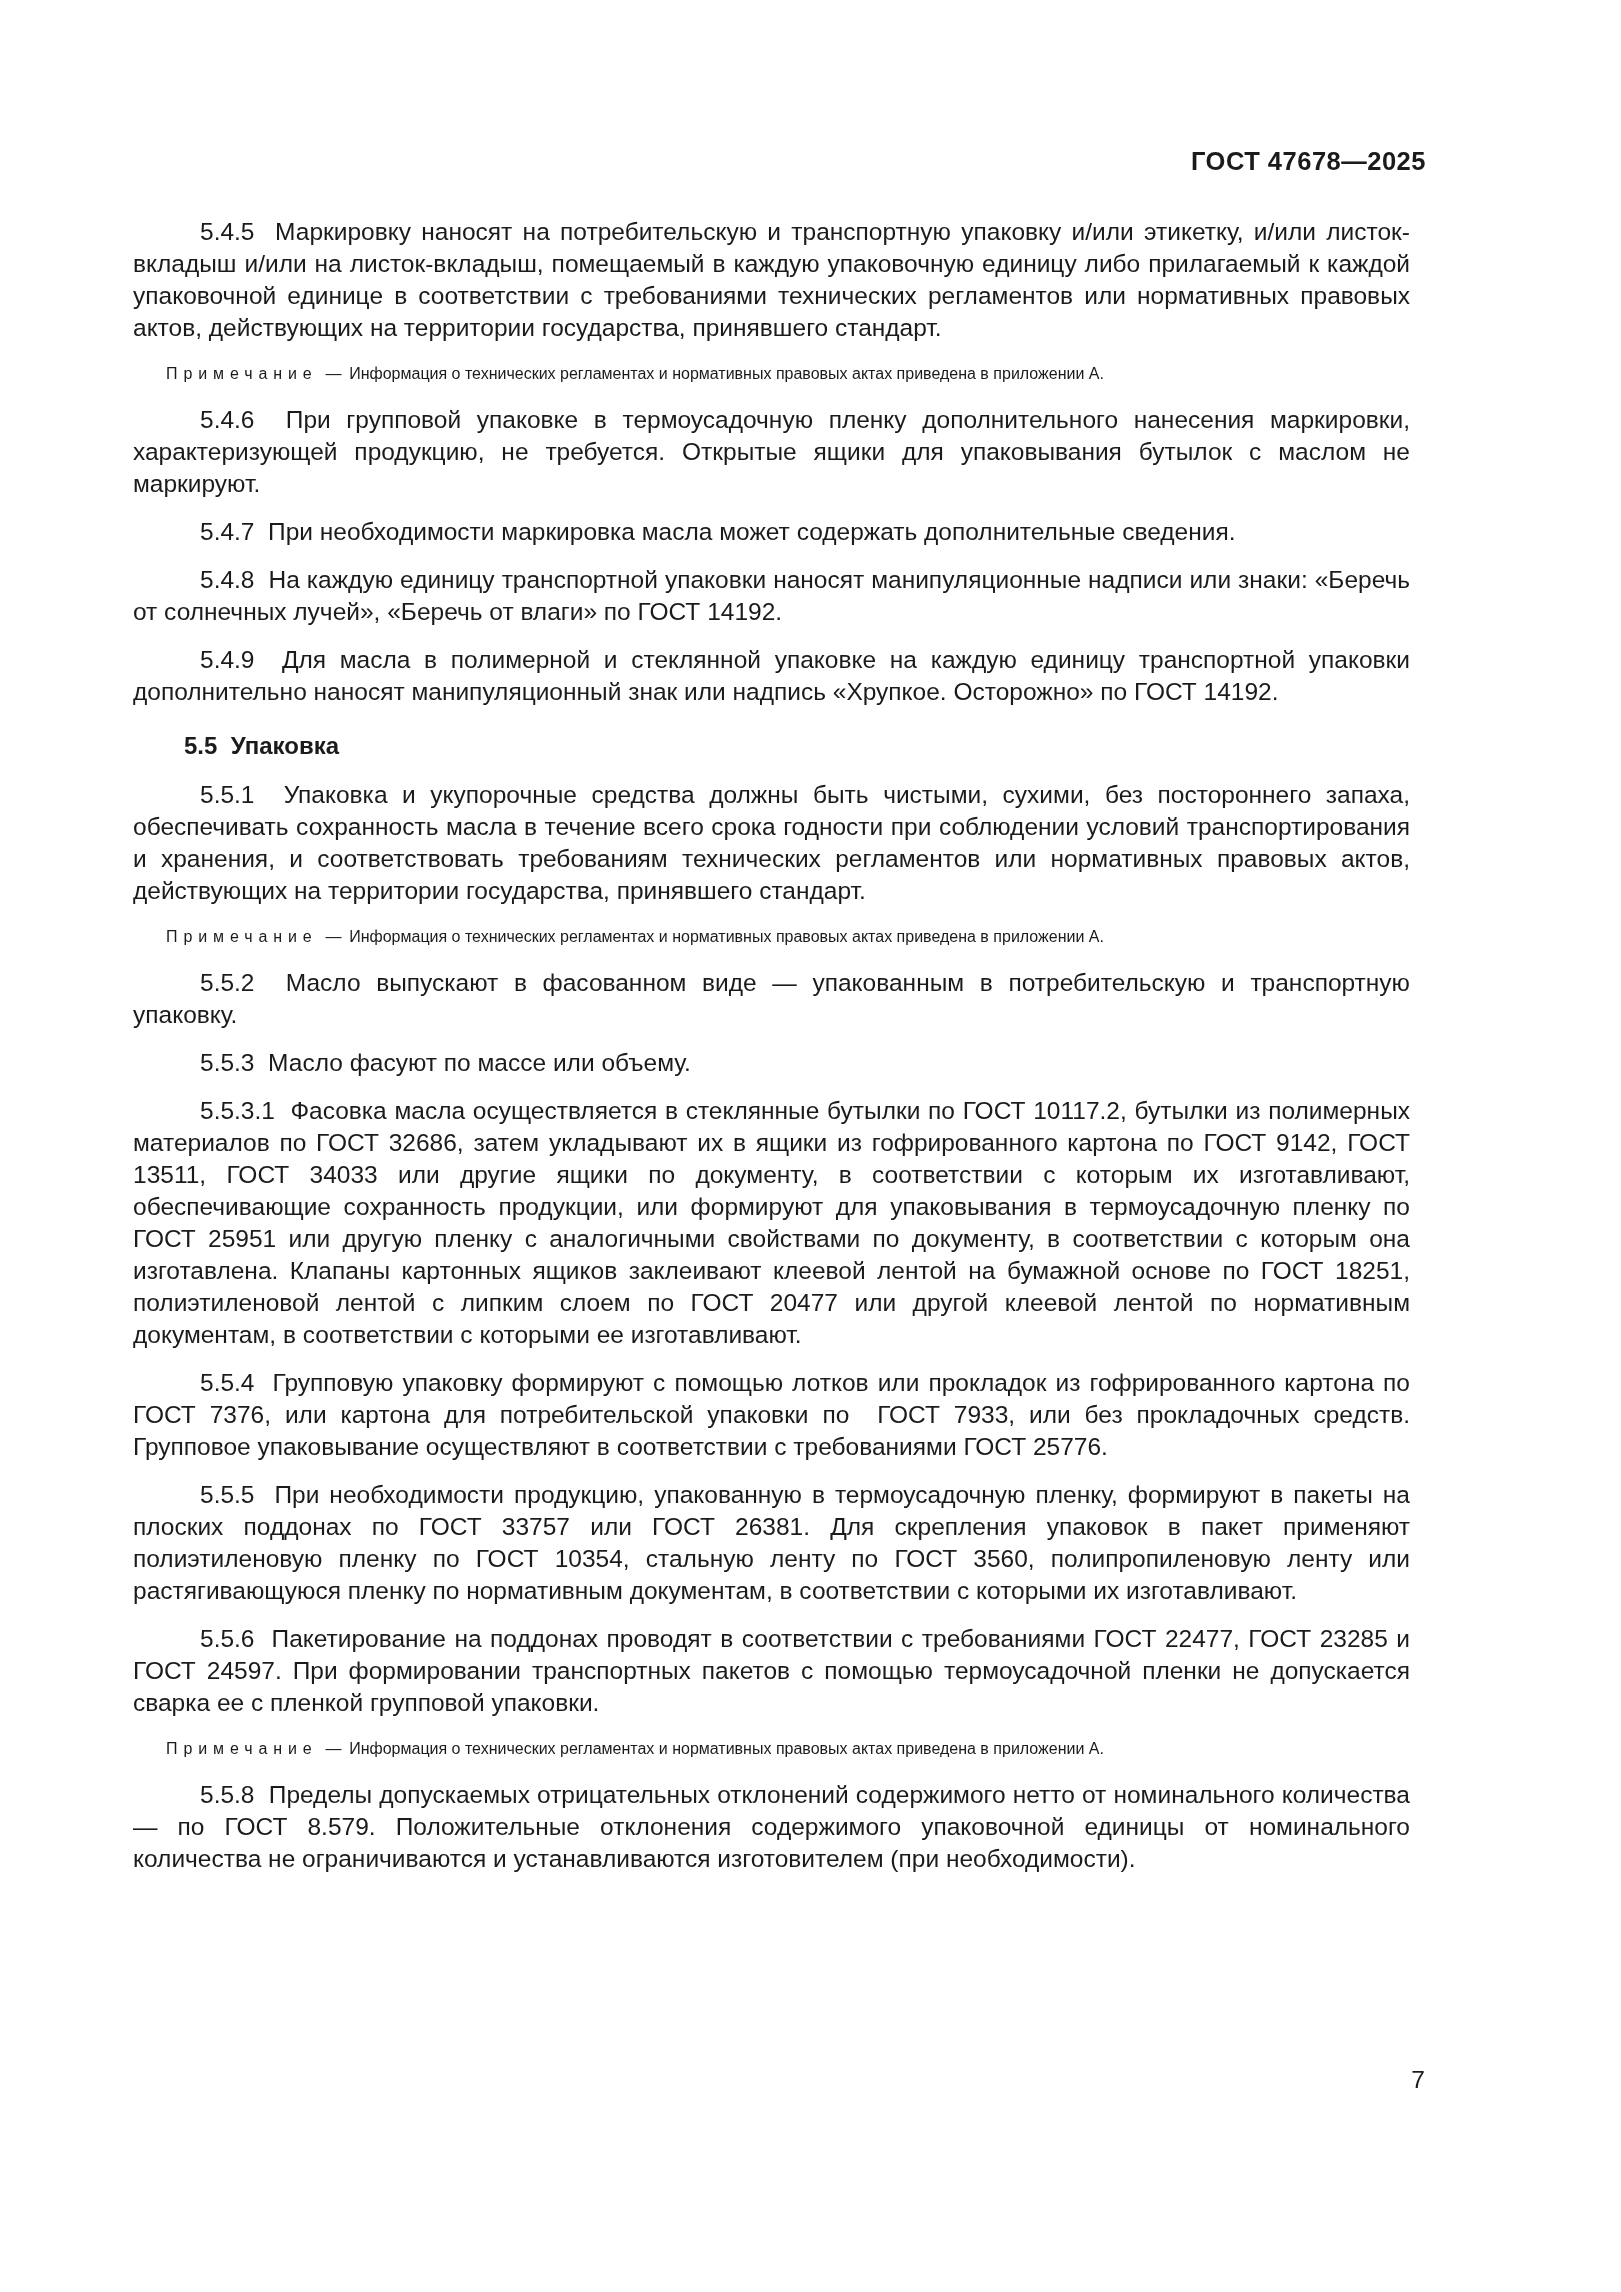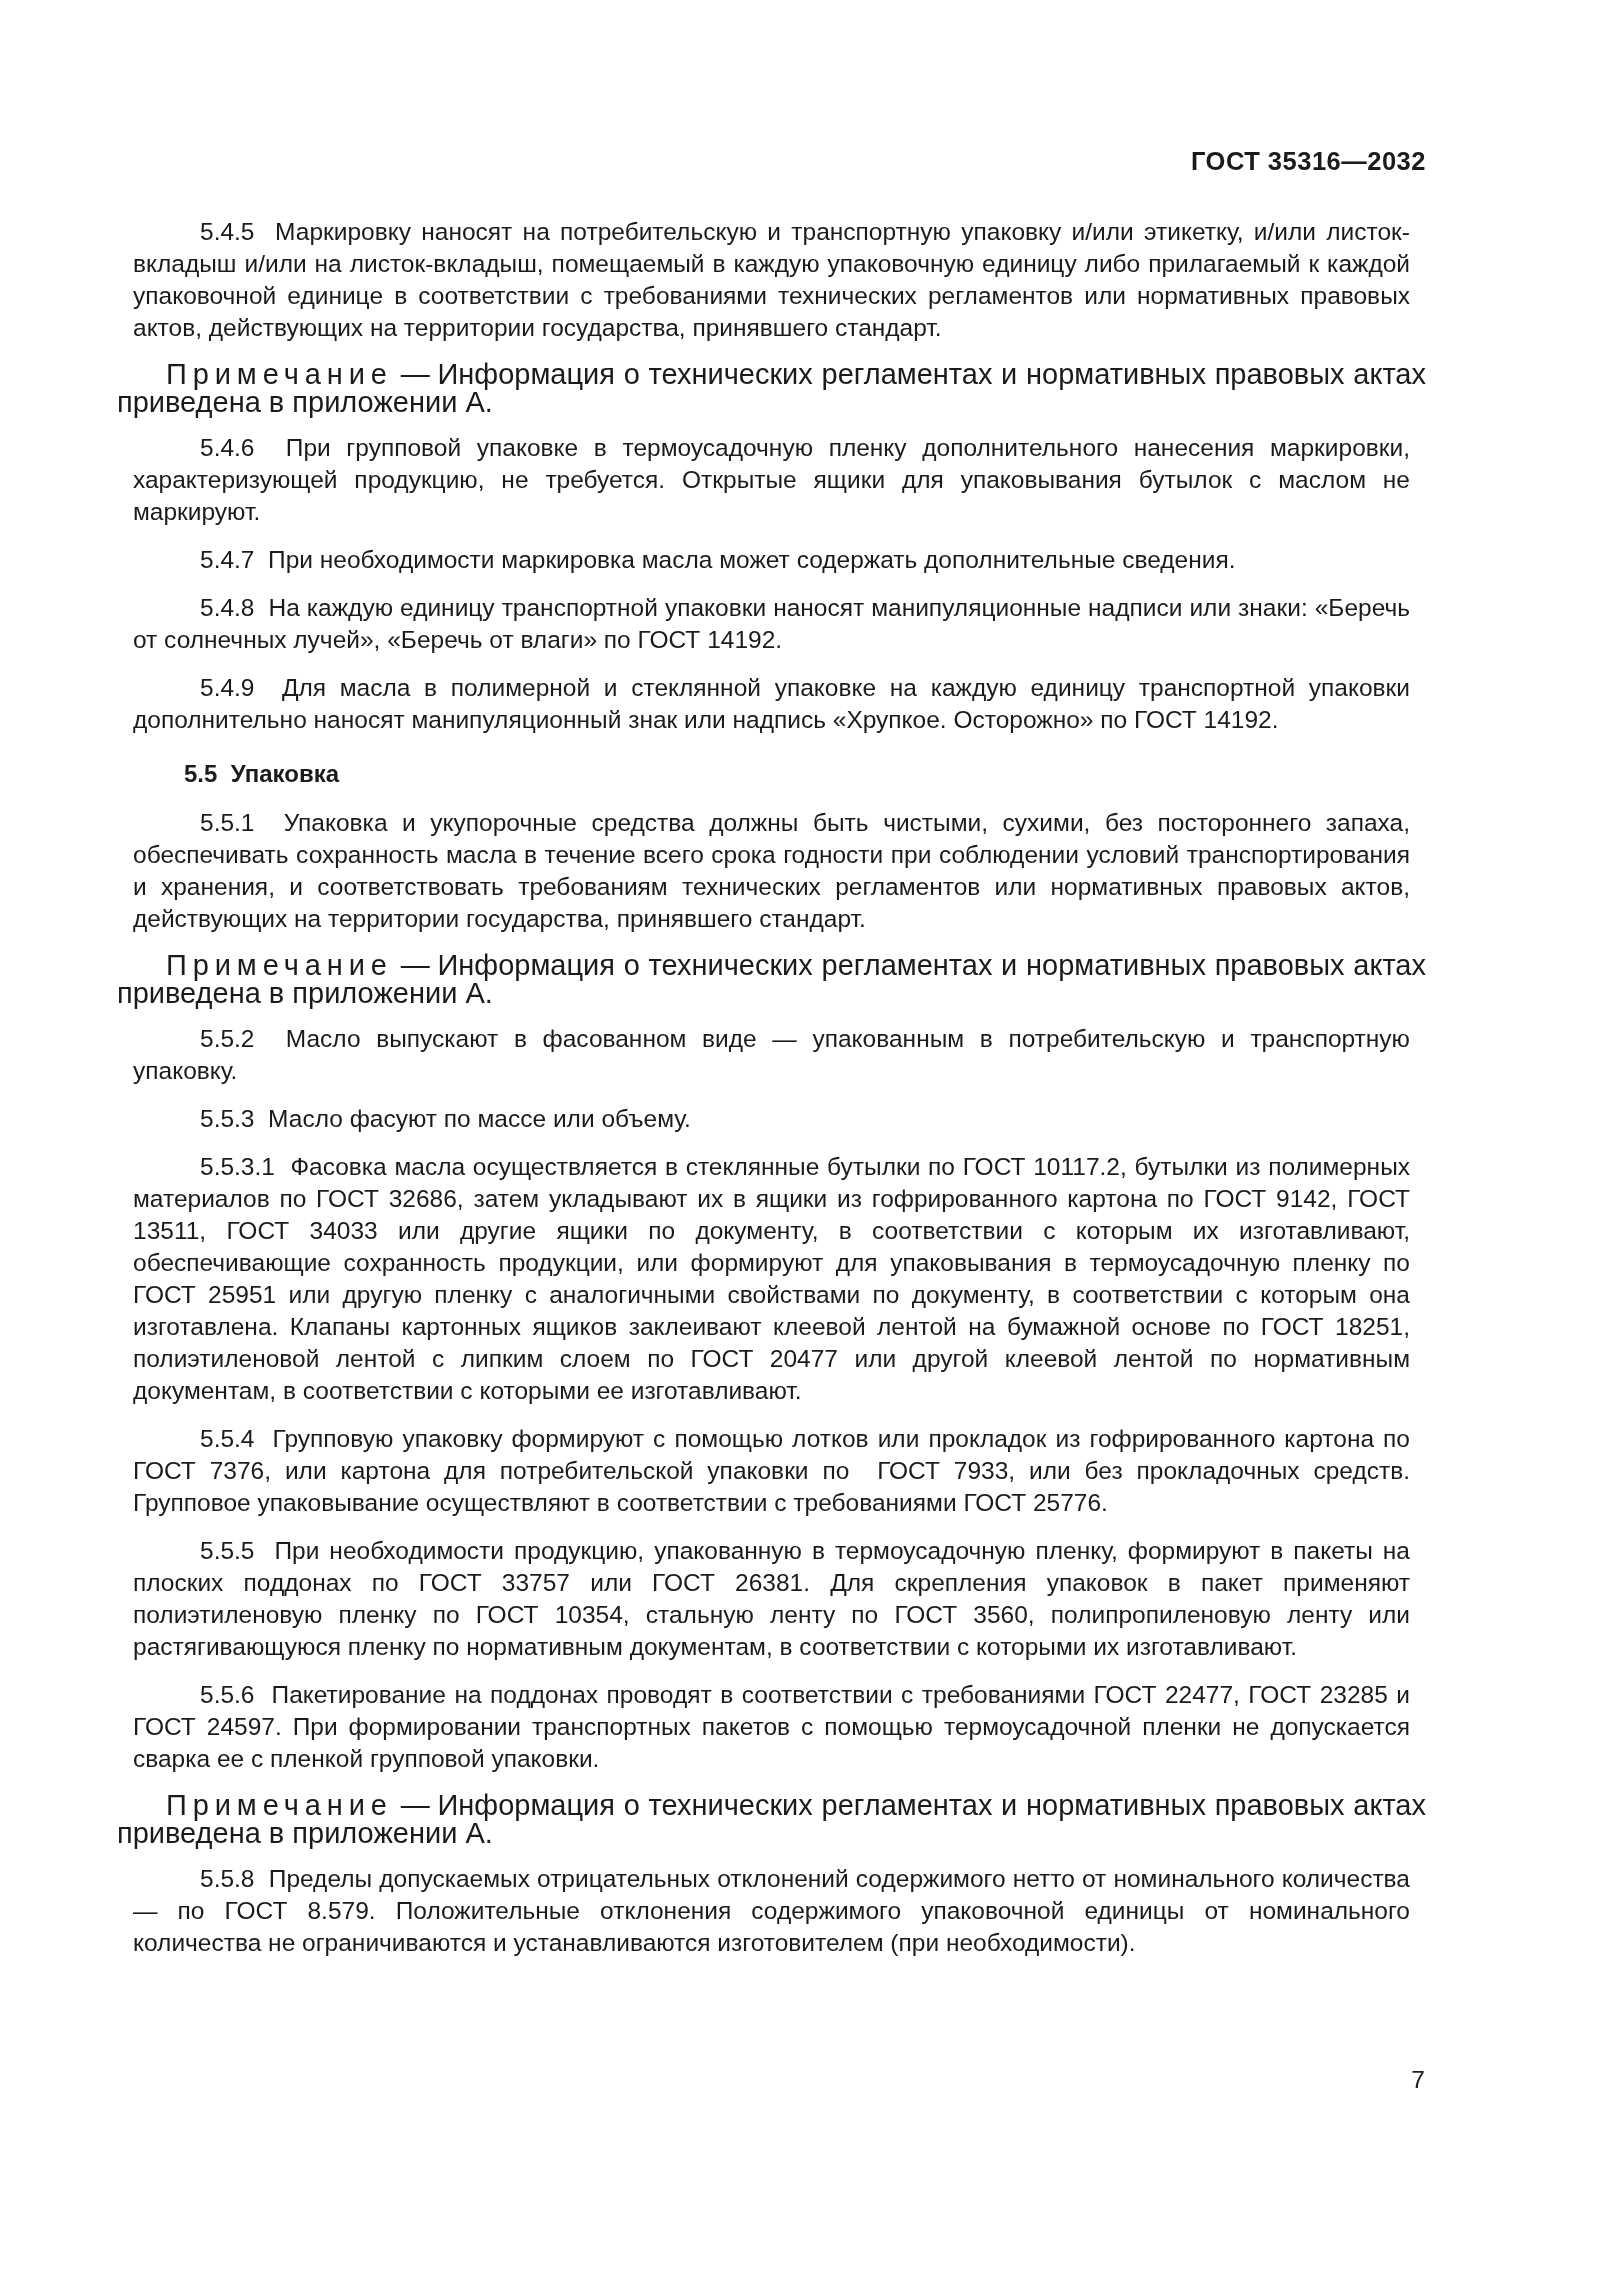--- a/index.html
+++ b/index.html
@@ -27,21 +27,21 @@
   }
   p.body-par {
     margin: 16px;
     font-size: 24.5px;
     line-height: 32px;
     text-align: justify;
     text-indent: 67px;
   }
   p.note {
     margin: 15.7px 0;
-    font-size: 29px;
+    font-size: 16px;
     line-height: 28px;
     text-align: justify;
     text-indent: 49px;
   }
   .note-label {
     letter-spacing: 5.9px;
   }
   .note-dash {
     padding: 0 7.8px;
   }
@@ -58,21 +58,21 @@
     right: 196px;
     font-size: 24.5px;
     line-height: 32px;
   }
 </style>
 </head>
 <body>
 
 <div class="page">
 
-  <div class="doc-header">ГОСТ 35316—2032</div>
+  <div class="doc-header">ГОСТ 47678—2025</div>
 
   <p class="body-par">5.4.5&nbsp; Маркировку наносят на потребительскую и транспортную упаковку и/или этикетку, и/или листок-вкладыш и/или на листок-вкладыш, помещаемый в каждую упаковочную единицу либо прилагаемый к каждой упаковочной единице в соответствии с требованиями технических регламентов или нормативных правовых актов, действующих на территории государства, принявшего стандарт.</p>
 
   <p class="note"><span class="note-label">Примечание</span><span class="note-dash">—</span><span>Информация о технических регламентах и нормативных правовых актах приведена в приложении А.</span></p>
 
   <p class="body-par">5.4.6&nbsp; При групповой упаковке в термоусадочную пленку дополнительного нанесения маркировки, характеризующей продукцию, не требуется. Открытые ящики для упаковывания бутылок с маслом не маркируют.</p>
   <p class="body-par">5.4.7&nbsp; При необходимости маркировка масла может содержать дополнительные сведения.</p>
   <p class="body-par">5.4.8&nbsp; На каждую единицу транспортной упаковки наносят манипуляционные надписи или знаки: «Беречь от солнечных лучей», «Беречь от влаги» по ГОСТ 14192.</p>
   <p class="body-par">5.4.9&nbsp; Для масла в полимерной и стеклянной упаковке на каждую единицу транспортной упаковки дополнительно наносят манипуляционный знак или надпись «Хрупкое. Осторожно» по ГОСТ 14192.</p>
 

